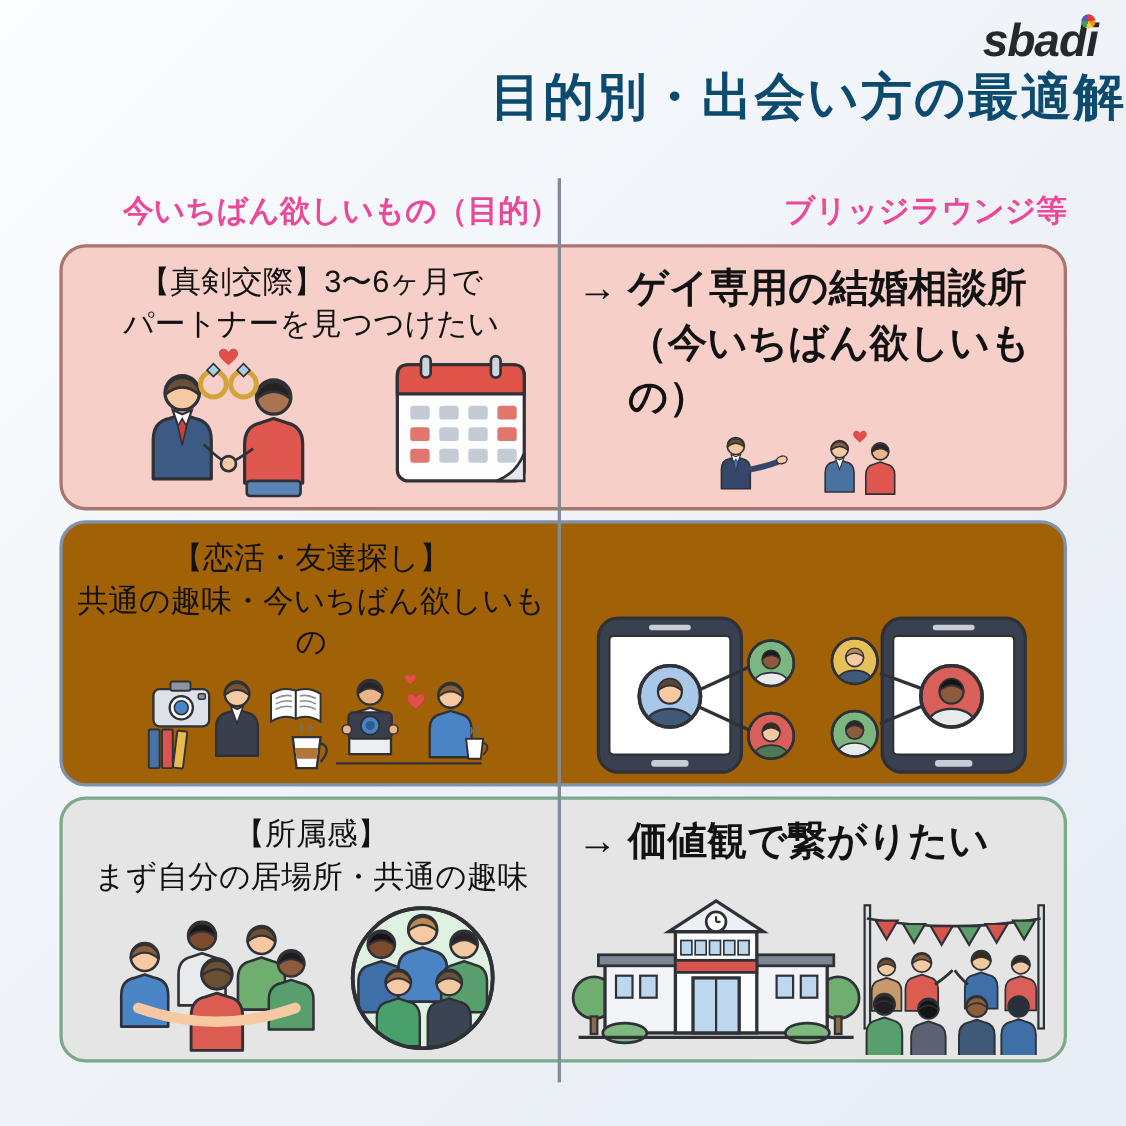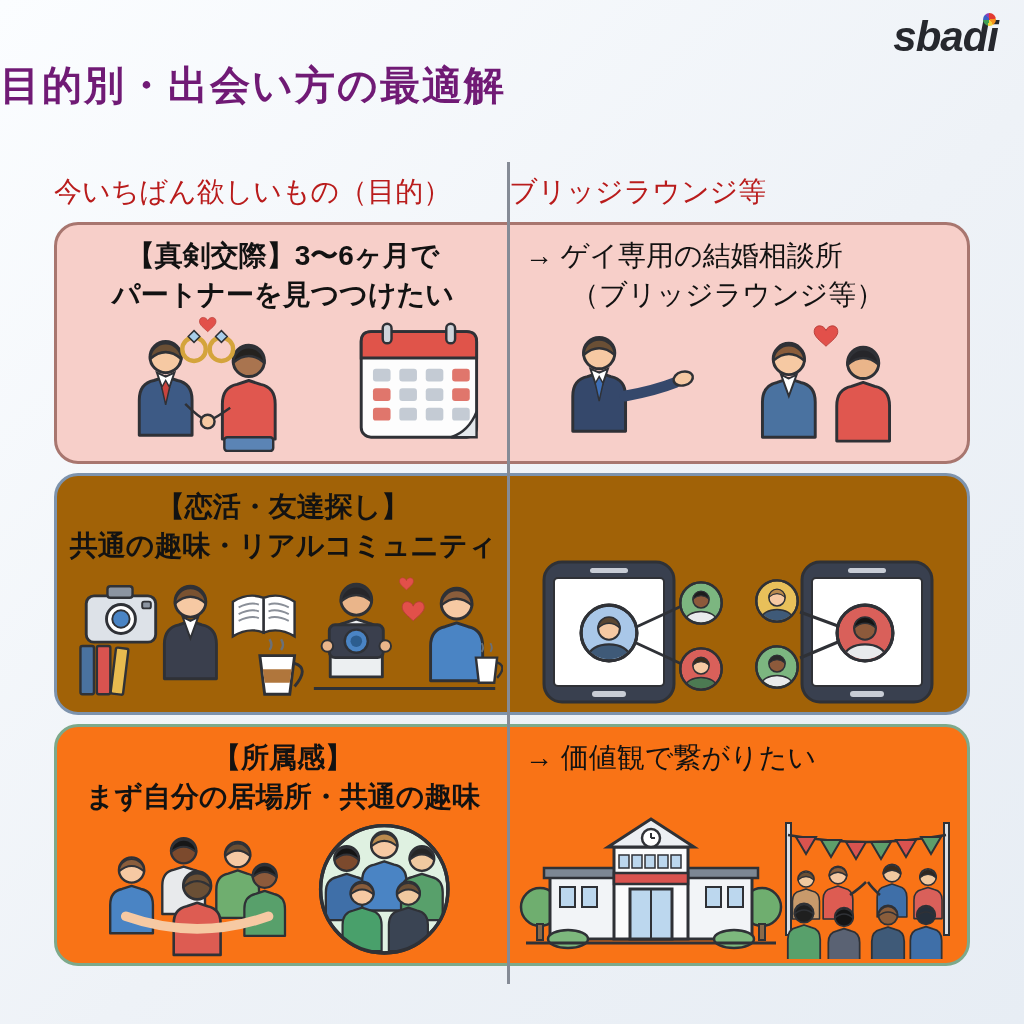--- a/index.html
+++ b/index.html
@@ -17,37 +17,37 @@
   .avbg{fill:var(--av,#ccc);stroke:#2f3136;stroke-width:3}
   .avshirt{fill:var(--shirt,#456);stroke:#2f3136;stroke-width:2}
   .avskin{fill:var(--skin,#f6c9a3);stroke:#2f3136;stroke-width:2}
   .avhair{fill:var(--hair,#333);stroke:#2f3136;stroke-width:1.5}
   .avol{fill:none;stroke:#2f3136;stroke-width:3}
 
   .logo{position:absolute;top:13px;right:26px;font-size:42px;font-weight:800;
     font-style:italic;letter-spacing:-1px;color:#26282e}
   .logo::after{content:"";position:absolute;top:0;right:2px;width:13px;height:13px;border-radius:50%;
     background:conic-gradient(#e23b32 0 22%,#f5921e 22% 40%,#f3d23a 40% 55%,#3f9e52 55% 75%,#3a62c4 75% 88%,#8c3fb5 88% 100%)}
-  .title{position:absolute;top:58px;left:0;width:100%;margin:0;text-align:left;
-    font-size:40px;font-weight:800;letter-spacing:2px;color:#701a75}
+  .title{position:absolute;top:58px;left:0;width:100%;margin:0;text-align:right;
+    font-size:46px;font-weight:800;letter-spacing:2px;color:#0c4a6e}
 
   .grid{position:absolute;top:162px;left:54px;width:916px;height:822px}
   .colheads{display:flex;height:60px;align-items:center}
-  .ch{font-size:28px;font-weight:400;color:#b91c1c;text-align:left}
+  .ch{font-size:28px;font-weight:700;color:#ec4899;text-align:right}
   .ch.left{width:455px}
   .ch.right{flex:1}
   .divider{position:absolute;left:453px;top:0;width:3px;height:100%;z-index:6}
 
   .row{position:relative;height:236px;border:3px solid;border-radius:24px;margin-bottom:9px;
     display:flex;overflow:hidden}
   .cell{box-sizing:border-box;display:flex;flex-direction:column;padding-top:12px}
   .cell.goal{width:452px}
   .cell.service{flex:1}
-  .goal-text{text-align:center;font-size:28px;font-weight:700;line-height:1.38;color:#121212}
-  .service-text{font-size:28px;font-weight:400;line-height:1.38;padding-left:16px;color:#121212}
+  .goal-text{text-align:center;font-size:28px;font-weight:400;line-height:1.38;color:#121212}
+  .service-text{font-size:36px;font-weight:700;line-height:1.38;padding-left:16px;color:#121212}
   .service-text .l2{padding-left:46px}
   .illu{display:block;margin:auto auto 4px auto}
 </style>
 </head>
 <body>
 
 <svg class="defs" aria-hidden="true">
   <defs>
     <g id="person">
       <path class="pb" d="M-27 80 v-36 q0-17 15-20 l12-4 12 4 q15 3 15 20 v36 Z"></path>
@@ -125,21 +125,21 @@
               <rect x="66" y="78" width="18" height="13" rx="3" fill="#c4cbd4"></rect>
               <rect x="93" y="78" width="18" height="13" rx="3" fill="#c4cbd4"></rect>
           </g>
           <path d="M92 108 h26 v-26 q-8 20 -26 26 Z" fill="#e4e8ec" stroke-width="2.5"></path>
         </g>
       </svg>
     </div>
     <div class="cell service">
       <div class="service-text">
         <div>→ ゲイ専用の結婚相談所</div>
-        <div class="l2">（ブリッジラウンジ等）</div>
+        <div class="l2">（今いちばん欲しいもの）</div>
       </div>
       <svg class="illu" width="440" height="146" viewBox="0 0 440 146">
         <g>
           <use href="#person" transform="translate(78,40)" style="--shirt:#35486b;--skin:#f6c9a3;--hair:#6a4f35"></use>
           <path d="M78 60 l-9 -4 9 26 9 -26 Z" fill="#fff" stroke="#2f3136" stroke-width="2"></path>
           <path d="M78 64 l-4 7 4 18 4 -18 Z" fill="#3f6fb5" stroke="#2f3136" stroke-width="1.5"></path>
           <path d="M104 84 Q136 78 156 70" stroke="#35486b" stroke-width="11" fill="none" stroke-linecap="round"></path>
           <ellipse cx="164" cy="66" rx="10" ry="7" fill="#f6c9a3" stroke="#2f3136" stroke-width="2.5" transform="rotate(-15 164 66)"></ellipse>
         </g>
         <g>
@@ -149,21 +149,21 @@
           <use href="#heart" transform="translate(310,10)" fill="#e2504a" stroke="#b73d38"></use>
         </g>
       </svg>
     </div>
   </section>
 
   <section class="row" style="background-color: #a16207; border-color: rgb(125, 147, 173);">
     <div class="cell goal">
       <div class="goal-text">
         <div>【恋活・友達探し】</div>
-        <div>共通の趣味・リアルコミュニティ</div>
+        <div>共通の趣味・今いちばん欲しいもの</div>
       </div>
       <svg class="illu" width="440" height="148" viewBox="0 0 440 148">
         <g transform="translate(16,20)" stroke="#2f3136">
           <rect x="0" y="12" width="72" height="48" rx="8" fill="#dde2e8" stroke-width="3"></rect>
           <rect x="22" y="2" width="26" height="12" rx="3" fill="#8b94a1" stroke-width="2.5"></rect>
           <circle cx="36" cy="36" r="15" fill="#fff" stroke-width="3"></circle>
           <circle cx="36" cy="36" r="9" fill="#4a84c4" stroke-width="2"></circle>
           <rect x="58" y="18" width="9" height="7" rx="2" fill="#8b94a1" stroke-width="2"></rect>
         </g>
         <g transform="translate(10,84)" stroke="#2f3136" stroke-width="2.5">
@@ -228,21 +228,21 @@
           <rect x="332" y="133" width="34" height="6" rx="3" fill="#c8cdd6"></rect>
         </g>
         <path d="M282 54 L320 68 M282 100 L320 84" stroke="#2f3136" stroke-width="3"></path>
         <use href="#av" x="236" y="20" width="46" height="46" style="--av:#e8c05a;--skin:#f6c9a3;--hair:#b98a4e;--shirt:#3f5a78"></use>
         <use href="#av" x="316" y="44" width="62" height="62" style="--av:#d9605a;--skin:#8d5a3b;--hair:#141414;--shirt:#e8eaec"></use>
         <use href="#av" x="236" y="86" width="46" height="46" style="--av:#7cb680;--skin:#8d5a3b;--hair:#2a2a2a;--shirt:#e8eaec"></use>
       </svg>
     </div>
   </section>
 
-  <section class="row" style="background-color: #f97316; border-color: rgb(125, 169, 139);">
+  <section class="row" style="background-color: #e5e5e5; border-color: rgb(125, 169, 139);">
     <div class="cell goal">
       <div class="goal-text">
         <div>【所属感】</div>
         <div>まず自分の居場所・共通の趣味</div>
       </div>
       <svg class="illu" width="430" height="148" viewBox="0 0 430 148">
         <g>
           <use href="#person" transform="translate(58,56) scale(0.82)" style="--shirt:#4a84c4;--skin:#f6c9a3;--hair:#8a5d3b"></use>
           <use href="#person" transform="translate(112,36) scale(0.82)" style="--shirt:#e8eaec;--skin:#7c4a2d;--hair:#171717"></use>
           <use href="#person" transform="translate(168,40) scale(0.82)" style="--shirt:#6fae6f;--skin:#f6c9a3;--hair:#6a4f35"></use>

